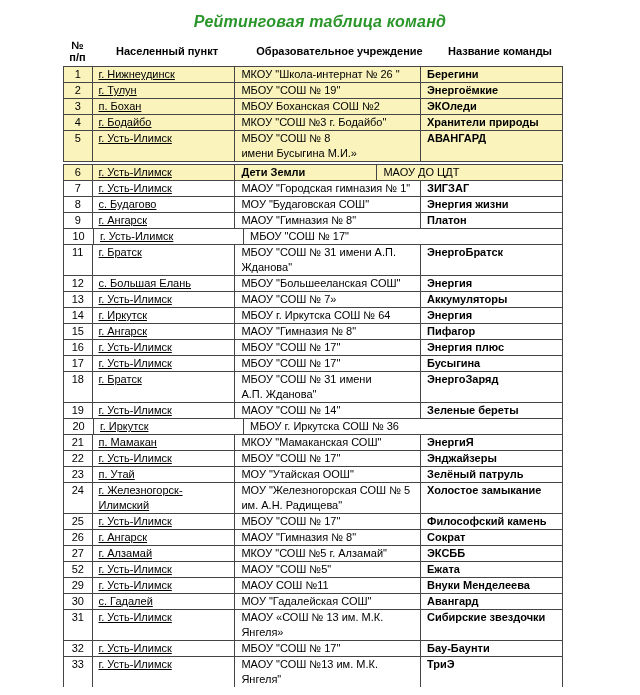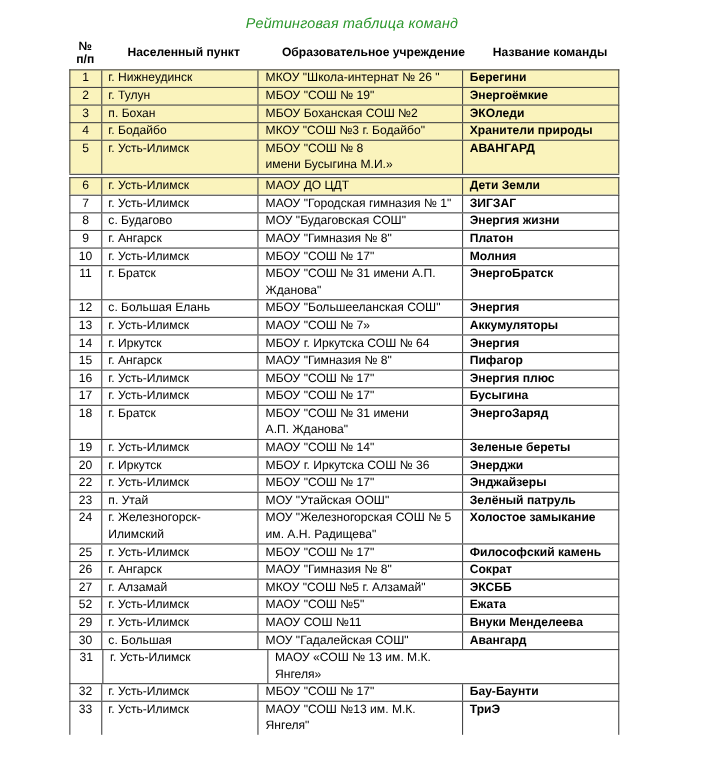--- a/index.html
+++ b/index.html
@@ -12,22 +12,22 @@
     width:640px; height:695px;
     overflow:hidden;
     background:#ffffff;
     font-family:"Liberation Sans", sans-serif;
     color:#000;
   }
   .page{ width:640px; height:695px; position:relative; }
   .doc-title{
     margin-top:13px;
     text-align:center;
-    font-size:13px;
-    font-weight:normal;
+    font-size:16px;
+    font-weight:bold;
     font-style:italic;
     color:var(--title);
     letter-spacing:.2px;
   }
   .header-row{
     display:flex;
     margin:5px 0 0 63px;
     width:500px;
     height:30px;
     align-items:center;
@@ -56,21 +56,21 @@
   }
   .tr.hl{ background:var(--hl); }
   .td{
     font-size:11px;
     line-height:15px;
     padding:0 6px;
     white-space:pre-line;
     overflow:hidden;
   }
   .td.c1{ width:29px; text-align:center; padding:0; }
-  .td.c2{ width:150px; border-left:1px solid var(--border); }
+  .td.c2{ width:150px; border-left:1px solid var(--border);text-decoration:underline; }
   .td.c3{ width:195px; border-left:1px solid var(--border); }
   .td.c4{ width:149px; border-left:1px solid var(--border); font-weight:bold; }
   .gap{
     height:3px;
     background:#ffffff;
     border-top:1px solid var(--border);
   }
 </style>
 </head>
 <body>
@@ -116,22 +116,22 @@
         <div class="td c1">5</div>
         <div class="td c2">г. Усть-Илимск</div>
         <div class="td c3">МБОУ "СОШ № 8
 имени Бусыгина М.И.»</div>
         <div class="td c4">АВАНГАРД</div>
       </div>
       <div class="gap"></div>
       <div class="tr hl">
         <div class="td c1">6</div>
         <div class="td c2">г. Усть-Илимск</div>
+        <div class="td c4">Дети Земли</div>
         <div class="td c3">МАОУ ДО ЦДТ</div>
-        <div class="td c4">Дети Земли</div>
       </div>
       <div class="tr">
         <div class="td c1">7</div>
         <div class="td c2">г. Усть-Илимск</div>
         <div class="td c3">МАОУ "Городская гимназия № 1"</div>
         <div class="td c4">ЗИГЗАГ</div>
       </div>
       <div class="tr">
         <div class="td c1">8</div>
         <div class="td c2">с. Будагово</div>
@@ -141,21 +141,20 @@
       <div class="tr">
         <div class="td c1">9</div>
         <div class="td c2">г. Ангарск</div>
         <div class="td c3">МАОУ "Гимназия № 8"</div>
         <div class="td c4">Платон</div>
       </div>
       <div class="tr">
         <div class="td c1">10</div>
         <div class="td c2">г. Усть-Илимск</div>
         <div class="td c3">МБОУ "СОШ № 17"</div>
-        <div class="td c4">Молния</div>
       </div>
       <div class="tr">
         <div class="td c1">11</div>
         <div class="td c2">г. Братск</div>
         <div class="td c3">МБОУ "СОШ № 31 имени А.П.
 Жданова"</div>
         <div class="td c4">ЭнергоБратск</div>
       </div>
       <div class="tr">
         <div class="td c1">12</div>
@@ -203,21 +202,26 @@
       <div class="tr">
         <div class="td c1">19</div>
         <div class="td c2">г. Усть-Илимск</div>
         <div class="td c3">МАОУ "СОШ № 14"</div>
         <div class="td c4">Зеленые береты</div>
       </div>
       <div class="tr">
         <div class="td c1">20</div>
         <div class="td c2">г. Иркутск</div>
         <div class="td c3">МБОУ г. Иркутска СОШ № 36</div>
-        <div class="td c4">Энерджи</div>
+      </div>
+      <div class="tr">
+        <div class="td c1">21</div>
+        <div class="td c2">п. Мамакан</div>
+        <div class="td c3">МКОУ "Мамаканская СОШ"</div>
+        <div class="td c4">ЭнергиЯ</div>
       </div>
       <div class="tr">
         <div class="td c1">22</div>
         <div class="td c2">г. Усть-Илимск</div>
         <div class="td c3">МБОУ "СОШ № 17"</div>
         <div class="td c4">Энджайзеры</div>
       </div>
       <div class="tr">
         <div class="td c1">23</div>
         <div class="td c2">п. Утай</div>
@@ -257,29 +261,30 @@
         <div class="td c4">Ежата</div>
       </div>
       <div class="tr">
         <div class="td c1">29</div>
         <div class="td c2">г. Усть-Илимск</div>
         <div class="td c3">МАОУ СОШ №11</div>
         <div class="td c4">Внуки Менделеева</div>
       </div>
       <div class="tr">
         <div class="td c1">30</div>
-        <div class="td c2">с. Большая</div>
+        <div class="td c2">с. Гадалей</div>
         <div class="td c3">МОУ "Гадалейская СОШ"</div>
         <div class="td c4">Авангард</div>
       </div>
       <div class="tr">
         <div class="td c1">31</div>
         <div class="td c2">г. Усть-Илимск</div>
         <div class="td c3">МАОУ «СОШ № 13 им. М.К.
 Янгеля»</div>
+        <div class="td c4">Сибирские звездочки</div>
       </div>
       <div class="tr">
         <div class="td c1">32</div>
         <div class="td c2">г. Усть-Илимск</div>
         <div class="td c3">МБОУ "СОШ № 17"</div>
         <div class="td c4">Бау-Баунти</div>
       </div>
       <div class="tr">
         <div class="td c1">33</div>
         <div class="td c2">г. Усть-Илимск</div>

